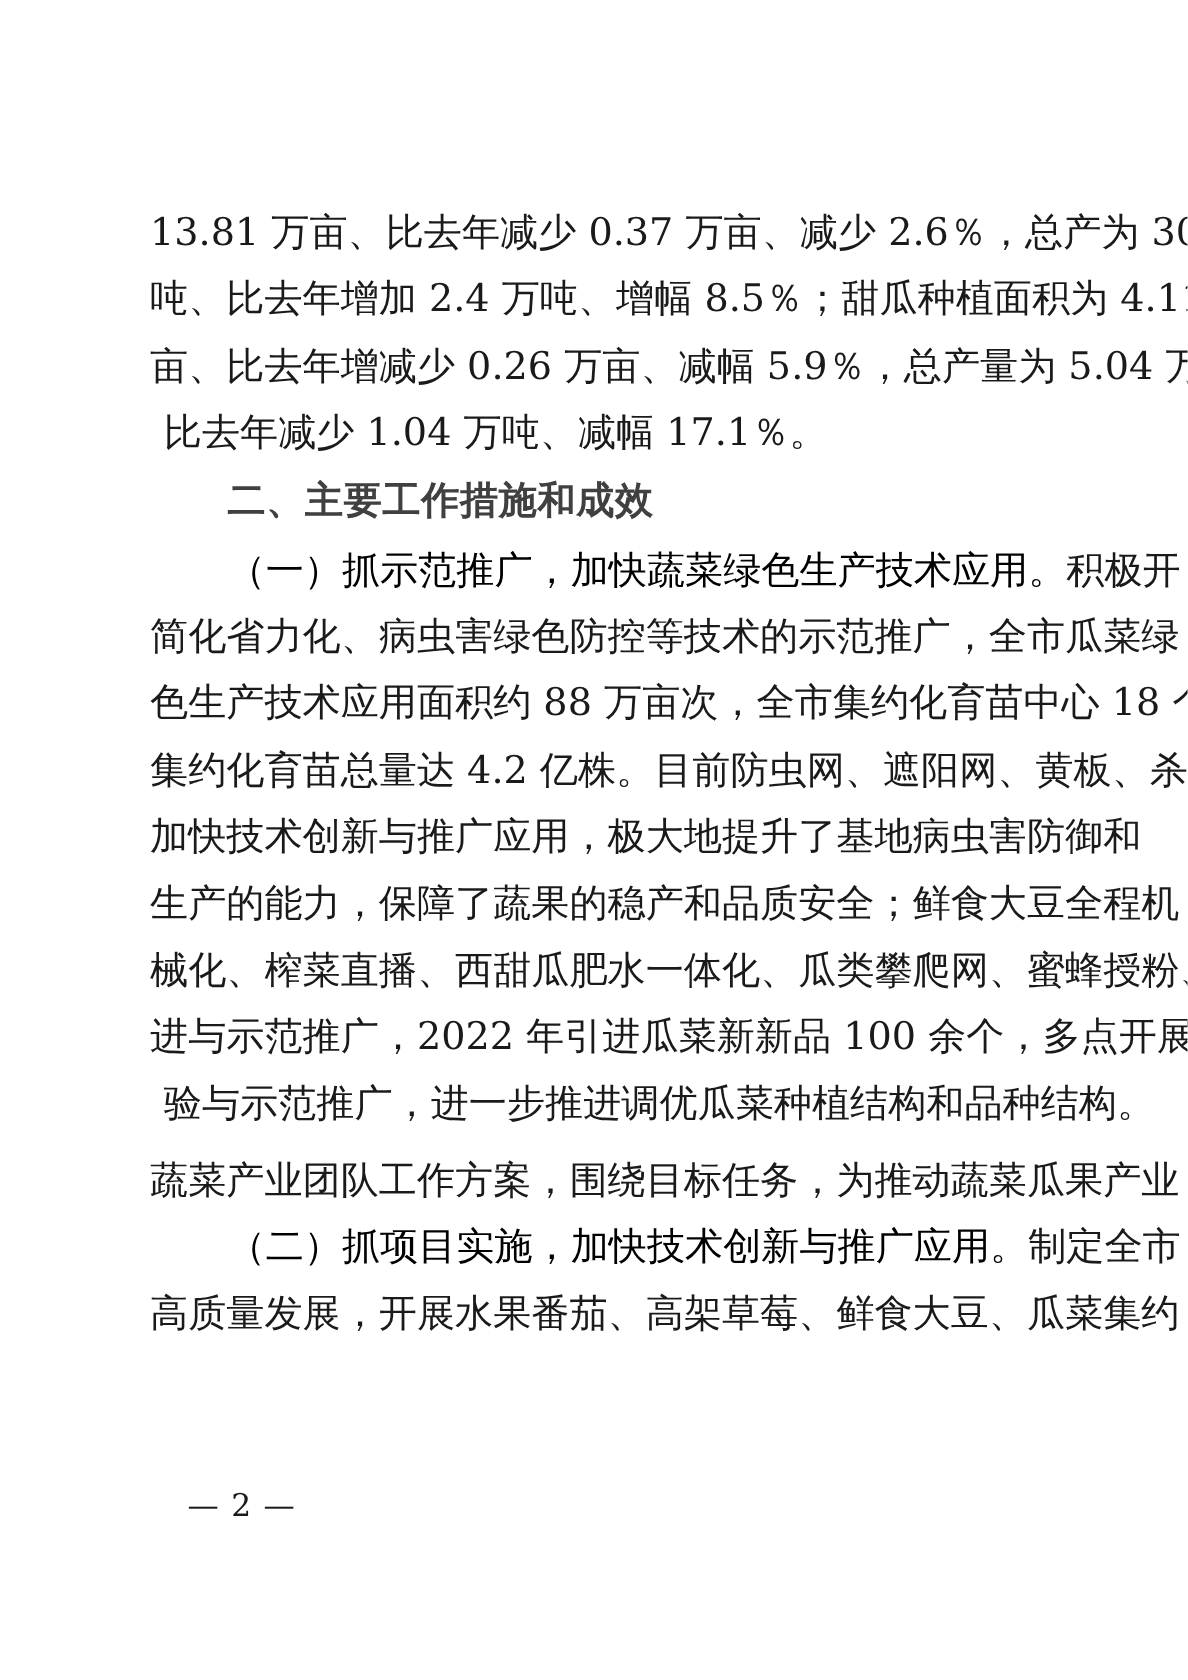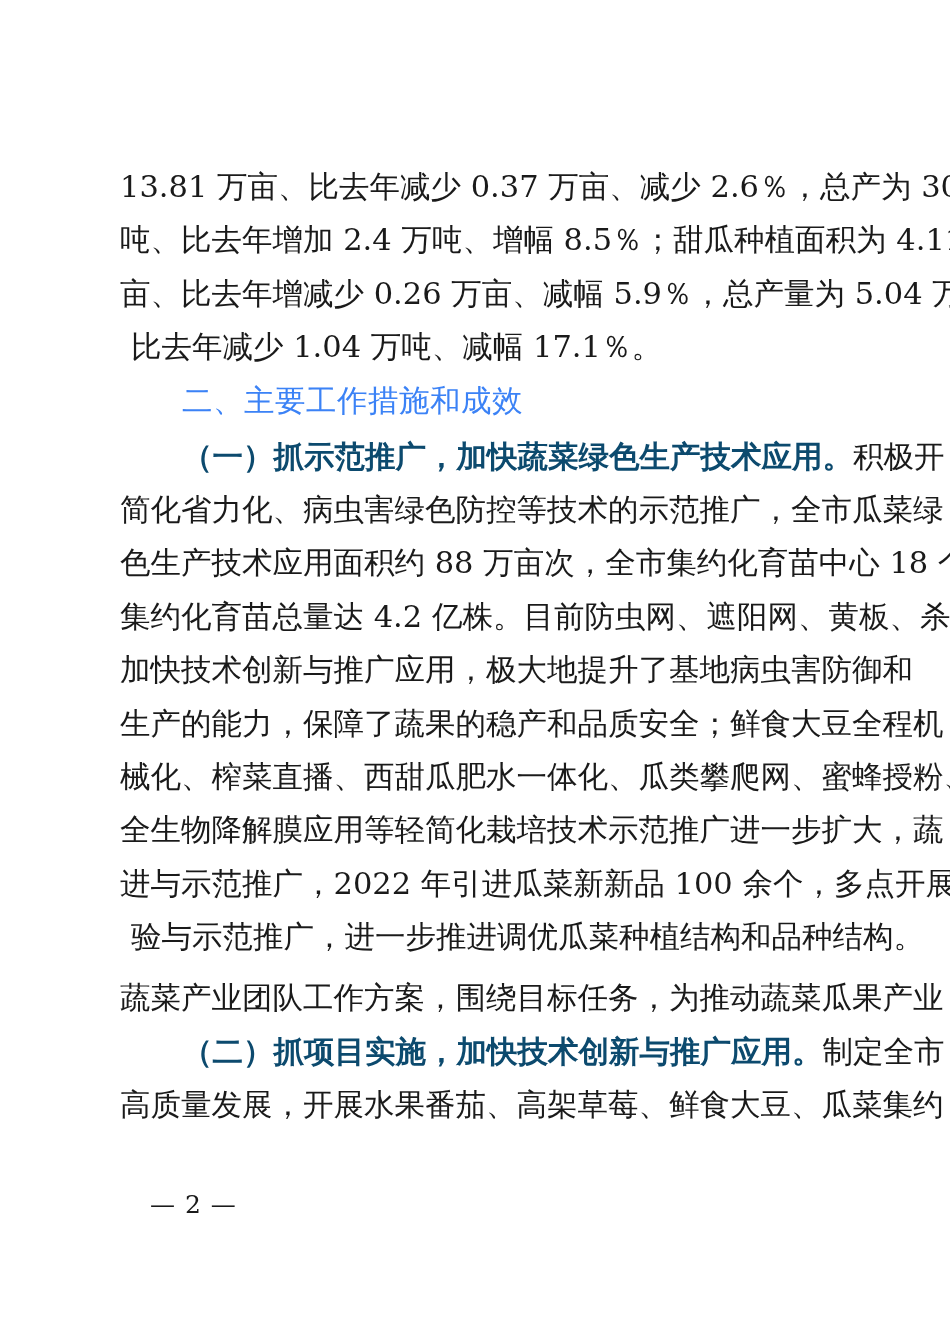--- a/index.html
+++ b/index.html
@@ -64,33 +64,33 @@
   .scan-line.last-of-para > .lt,
   .scan-line.nojust > .lt {
     text-align-last: left;
     width: auto;
     margin-left: 11px;
   }
 
   
   .section-heading {
     font-family: "DejaVu Sans", "Liberation Sans", sans-serif;
-    font-weight: normal;
+    font-weight: bold;
     font-size: 30.5px;
     line-height: 53.4px;
     letter-spacing: 0.5px;
-    color: #3b82f6;
+    color: #404040;
     text-indent: 62px;
     height: 56px;
   }
 
   
   .lead-in {
-    font-weight: 700;
-    color: #0c4a6e;
+    font-weight: 400;
+    color: #000000;
   }
 
   .para-gap {
     height: 8px;
   }
 
   
   #page-footer {
     position: absolute;
     left: 120px;
@@ -126,21 +126,20 @@
     <div class="section-heading">二、主要工作措施和成效</div>
 
     <div>
       <div class="scan-line"><span class="lt" style="text-indent: 62px;"><span class="lead-in">（一）抓示范推广，加快蔬菜绿色生产技术应用。</span><span>积极开</span></span></div>
       <div class="scan-line"><span class="lt">简化省力化、病虫害绿色防控等技术的示范推广，全市瓜菜绿</span></div>
       <div class="scan-line"><span class="lt">色生产技术应用面积约 88 万亩次，全市集约化育苗中心 18 个，</span></div>
       <div class="scan-line"><span class="lt">集约化育苗总量达 4.2 亿株。目前防虫网、遮阳网、黄板、杀</span></div>
       <div class="scan-line"><span class="lt">加快技术创新与推广应用，极大地提升了基地病虫害防御和</span></div>
       <div class="scan-line"><span class="lt">生产的能力，保障了蔬果的稳产和品质安全；鲜食大豆全程机</span></div>
       <div class="scan-line"><span class="lt">械化、榨菜直播、西甜瓜肥水一体化、瓜类攀爬网、蜜蜂授粉、</span></div>
-      <div class="scan-line"><span class="lt">全生物降解膜应用等轻简化栽培技术示范推广进一步扩大，蔬</span></div>
       <div class="scan-line"><span class="lt">进与示范推广，2022 年引进瓜菜新新品 100 余个，多点开展试</span></div>
       <div class="scan-line last-of-para"><span class="lt">验与示范推广，进一步推进调优瓜菜种植结构和品种结构。</span></div>
     </div>
 
     <div class="para-gap"></div>
 
     <div>
       <div class="scan-line"><span class="lt">蔬菜产业团队工作方案，围绕目标任务，为推动蔬菜瓜果产业</span></div>
       <div class="scan-line"><span class="lt" style="text-indent: 62px;"><span class="lead-in">（二）抓项目实施，加快技术创新与推广应用。</span><span>制定全市</span></span></div>
       <div class="scan-line"><span class="lt">高质量发展，开展水果番茄、高架草莓、鲜食大豆、瓜菜集约</span></div>

